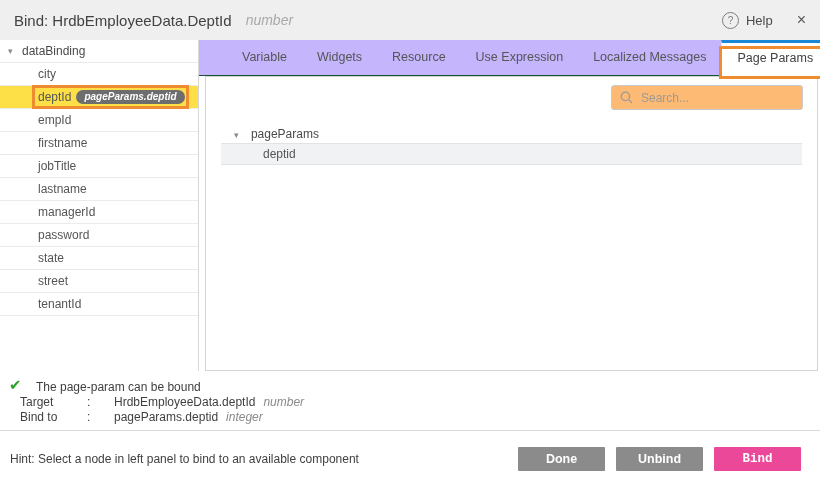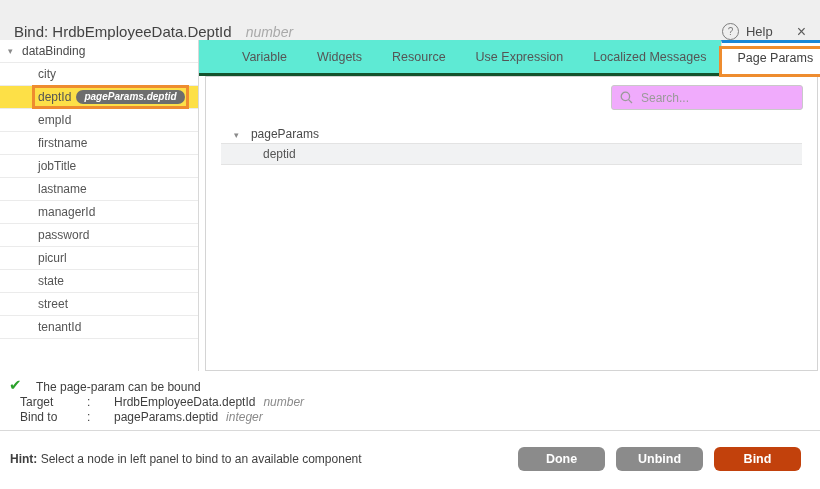--- a/index.html
+++ b/index.html
@@ -4,21 +4,21 @@
 <style>
   html,body{margin:0;padding:0;}
   body{
     width:820px;height:489px;position:relative;overflow:hidden;
     font-family:"Liberation Sans","DejaVu Sans",sans-serif;
     background:#ffffff;color:#4a4a4a;font-size:12px;
     -webkit-font-smoothing:antialiased;
   }
   
   .hdr{position:absolute;left:0;top:0;right:0;height:40px;background:#efefef;
-       display:flex;align-items:flex-end;padding:0 14px;box-sizing:border-box;}
+       display:flex;align-items:center;padding:0 14px;box-sizing:border-box;}
   .hdr-title{font-size:15px;color:#424242;}
   .hdr-type{font-size:14px;color:#a9a9a9;font-style:italic;margin-left:14px;}
   .hdr-right{margin-left:auto;display:flex;align-items:center;}
   .help-icon{width:15px;height:15px;border:1px solid #7d7d7d;border-radius:50%;
              color:#7d7d7d;font-size:10px;line-height:15px;text-align:center;
              display:inline-block;cursor:pointer;}
   .help-lbl{margin-left:7px;color:#4a4a4a;font-size:13px;cursor:pointer;}
   .close-icon{margin-left:24px;font-size:16px;color:#5a5a5a;cursor:pointer;line-height:16px;}
   
   .lpanel{position:absolute;left:0;top:40px;width:199px;height:331px;
@@ -29,34 +29,34 @@
   .lrow.root{padding-left:22px;color:#4a4a4a;}
   .tri{position:absolute;left:8px;top:0;font-size:9px;color:#8a8a8a;cursor:pointer;}
   .lrow.hl{background:#fde047;}
   .ann-left{position:absolute;left:32px;right:9px;top:-1px;bottom:-1px;
             border:3px solid #ee8c2f;pointer-events:none;z-index:2;}
   .badge{display:inline-block;background:#6d6d6d;color:#fff;border-radius:9px;
          padding:0 8px;font-size:10px;font-style:italic;font-weight:bold;
          line-height:14px;margin-left:5px;vertical-align:1px;}
   
   .rsec{position:absolute;left:199px;top:40px;right:0;height:331px;}
-  .tabbar{height:36px;background:#5eead4;border-bottom:3px solid #14532d;
+  .tabbar{height:36px;background:#c4b5fd;border-bottom:1px solid #14532d;
           display:flex;align-items:stretch;padding-left:28px;box-sizing:border-box;}
   .tab{padding:0 15px;line-height:34px;color:#555;font-size:12.5px;cursor:pointer;
        position:relative;white-space:nowrap;}
   .tab.active{background:#fff;border-top:3px solid #1887d8;
               border-right:1px solid #d8d8d8;border-left:1px solid #e3e3e3;
               line-height:30px;margin-bottom:-1px;z-index:1;color:#424242;}
   .ann-tab{position:absolute;left:-3px;right:-3px;top:3px;bottom:-3px;
            border:3px solid #ee8c2f;pointer-events:none;z-index:3;}
   .cpanel{position:absolute;left:6px;right:2px;top:36px;bottom:0;
           background:#fff;border:1px solid #d4d4d4;box-sizing:border-box;}
   
   .search{position:absolute;top:8px;right:14px;width:192px;height:25px;
-          border:1px solid #c9c9c9;border-radius:3px;background:#f0abfc;
+          border:1px solid #c9c9c9;border-radius:3px;background:#fdba74;
           display:flex;align-items:center;padding:0 8px;box-sizing:border-box;}
   .search svg{flex:0 0 auto;margin-right:6px;}
   .search input{border:none;outline:none;flex:1;font-size:12px;min-width:0;
                 font-family:"Liberation Sans","DejaVu Sans",sans-serif;color:#444;background:transparent;}
   .search input::placeholder{color:#9a9a9a;}
   
   .rtree{position:absolute;left:0;right:0;top:48px;}
   .rroot{height:18px;line-height:18px;padding-left:28px;color:#4a4a4a;cursor:pointer;}
   .rroot .tri2{font-size:9px;color:#8a8a8a;margin-right:9px;cursor:pointer;}
   .rchild{margin:0 15px;height:22px;line-height:20px;background:#f1f2f3;
@@ -66,27 +66,27 @@
   .status{position:absolute;left:0;top:371px;right:0;height:59px;background:#fff;}
   .check{position:absolute;left:9px;top:5px;color:#2ba12b;font-size:15px;font-weight:bold;}
   .st-line{margin:9px 0 0 36px;line-height:15px;color:#3f3f3f;}
   .st-row{display:flex;margin-left:20px;line-height:15px;color:#3f3f3f;}
   .st-lab{width:67px;}
   .st-col{width:27px;}
   .st-type{font-style:italic;color:#8a8a8a;margin-left:8px;}
   
   .fdiv{position:absolute;left:0;top:430px;right:0;border-top:1px solid #d9d9d9;}
   .hint{position:absolute;left:10px;top:452px;color:#3f3f3f;}
-  .hint b{font-weight:bold;}
+  .hint b{font-weight:normal;}
   .btns{position:absolute;right:19px;top:447px;display:flex;}
-  .btn{width:87px;height:24px;border:none;border-radius:6px;color:#fff;
+  .btn{width:87px;height:24px;border:none;border-radius:1px;color:#fff;
        font-weight:bold;font-size:12.5px;margin-left:11px;cursor:pointer;
        font-family:"Liberation Sans","DejaVu Sans",sans-serif;}
   .btn.gray{background:#8b8b8b;}
-  .btn.primary{background:#c2410c;}
+  .btn.primary{background:#ec4899;font-family:Liberation Mono, monospace;}
 </style>
 </head>
 <body>
 
 <div class="hdr">
   <span class="hdr-title">Bind: HrdbEmployeeData.DeptId</span>
   <span class="hdr-type">number</span>
   <span class="hdr-right">
     <span class="help-icon">?</span>
     <span class="help-lbl">Help</span>
@@ -103,21 +103,20 @@
   <div class="lrow hl">
     <span>deptId</span><span class="badge">pageParams.deptid</span>
     <span class="ann-left"></span>
   </div>
   <div class="lrow"><span>empId</span></div>
   <div class="lrow"><span>firstname</span></div>
   <div class="lrow"><span>jobTitle</span></div>
   <div class="lrow"><span>lastname</span></div>
   <div class="lrow"><span>managerId</span></div>
   <div class="lrow"><span>password</span></div>
-  <div class="lrow"><span>picurl</span></div>
   <div class="lrow"><span>state</span></div>
   <div class="lrow"><span>street</span></div>
   <div class="lrow"><span>tenantId</span></div>
 </div>
 
 <div class="rsec">
   <div class="tabbar">
     <span class="tab">Variable</span>
     <span class="tab">Widgets</span>
     <span class="tab">Resource</span>

